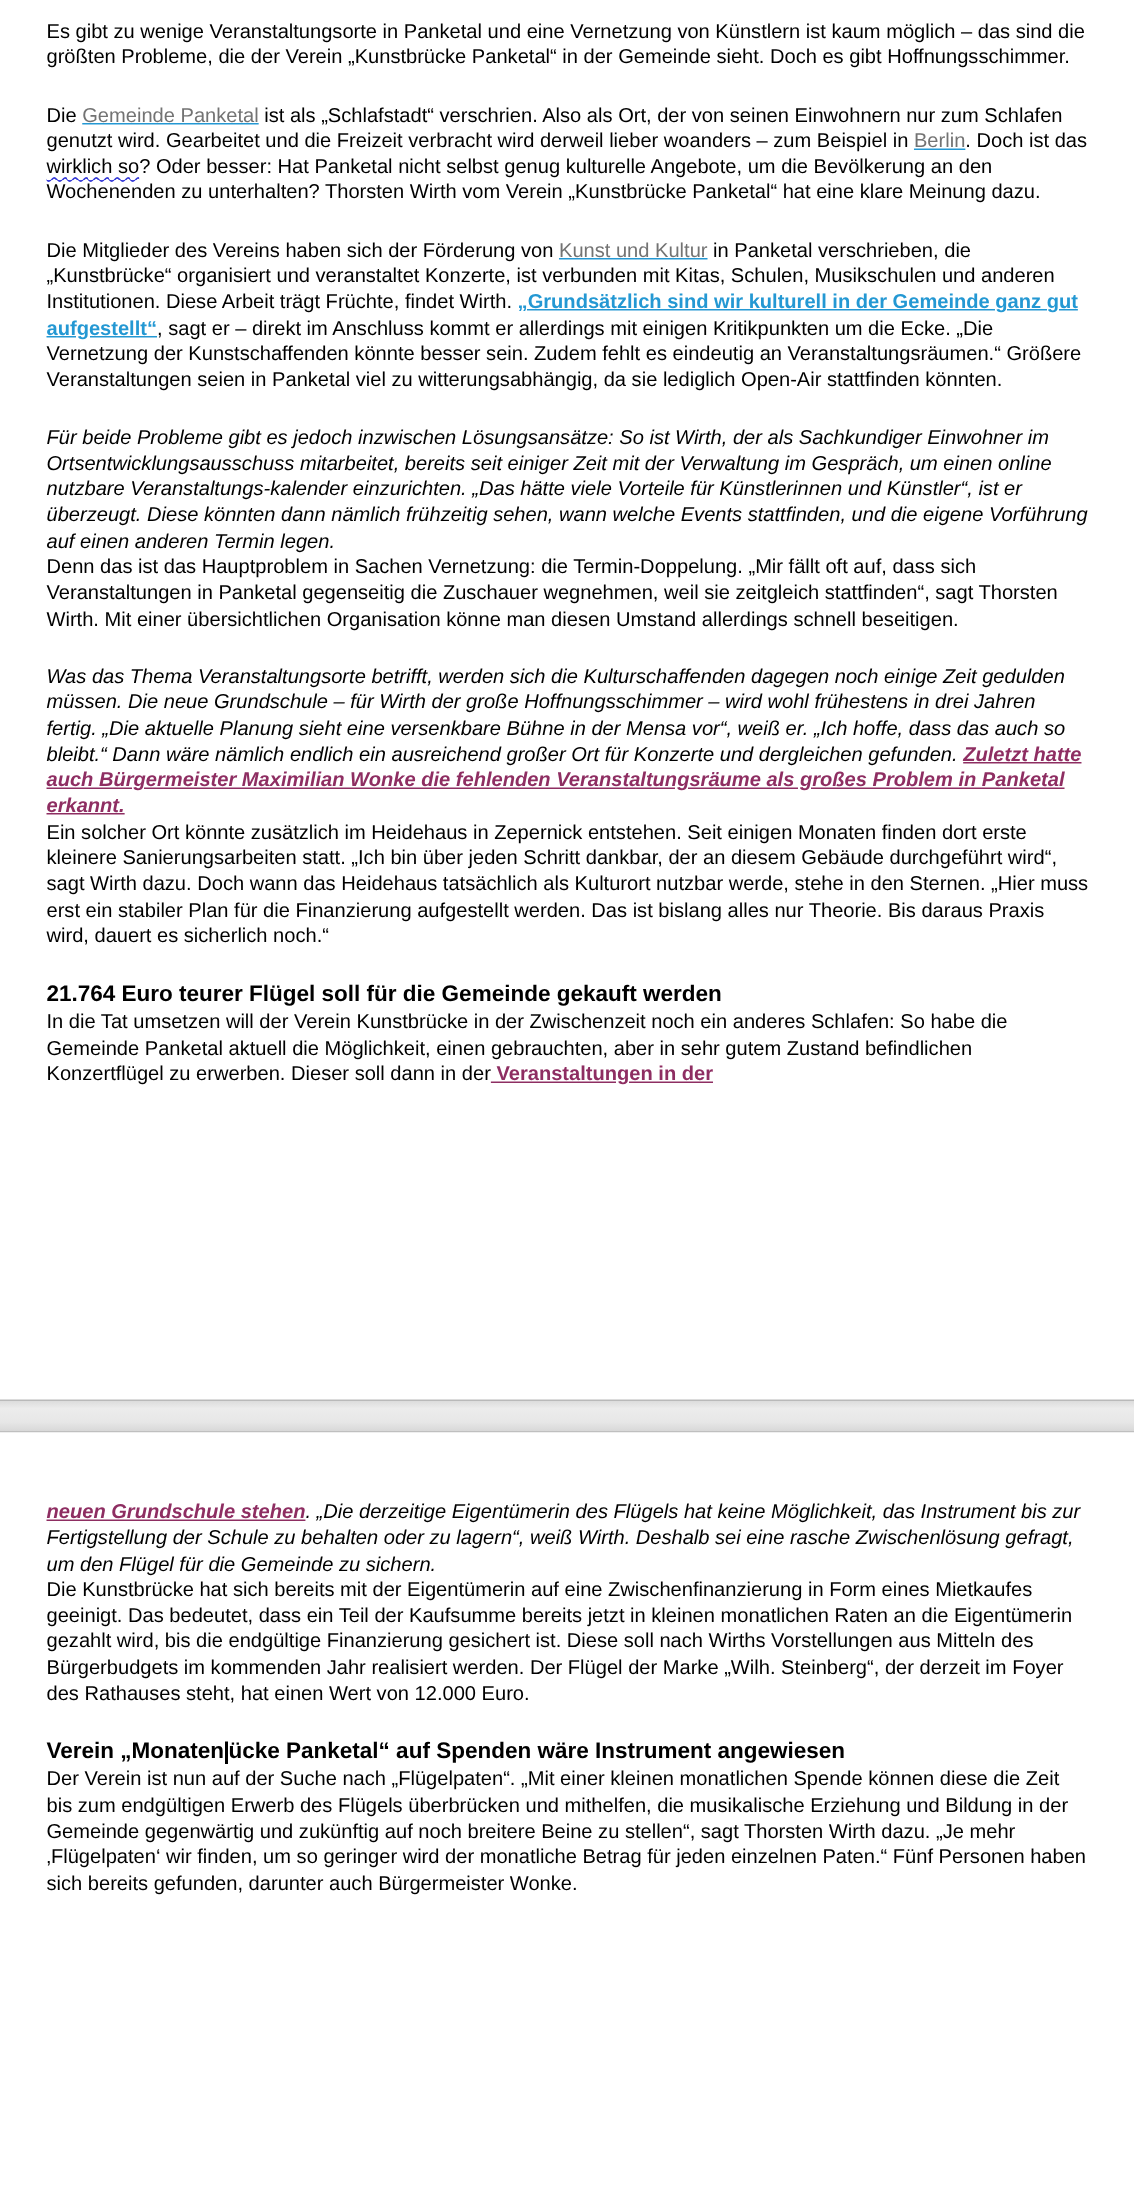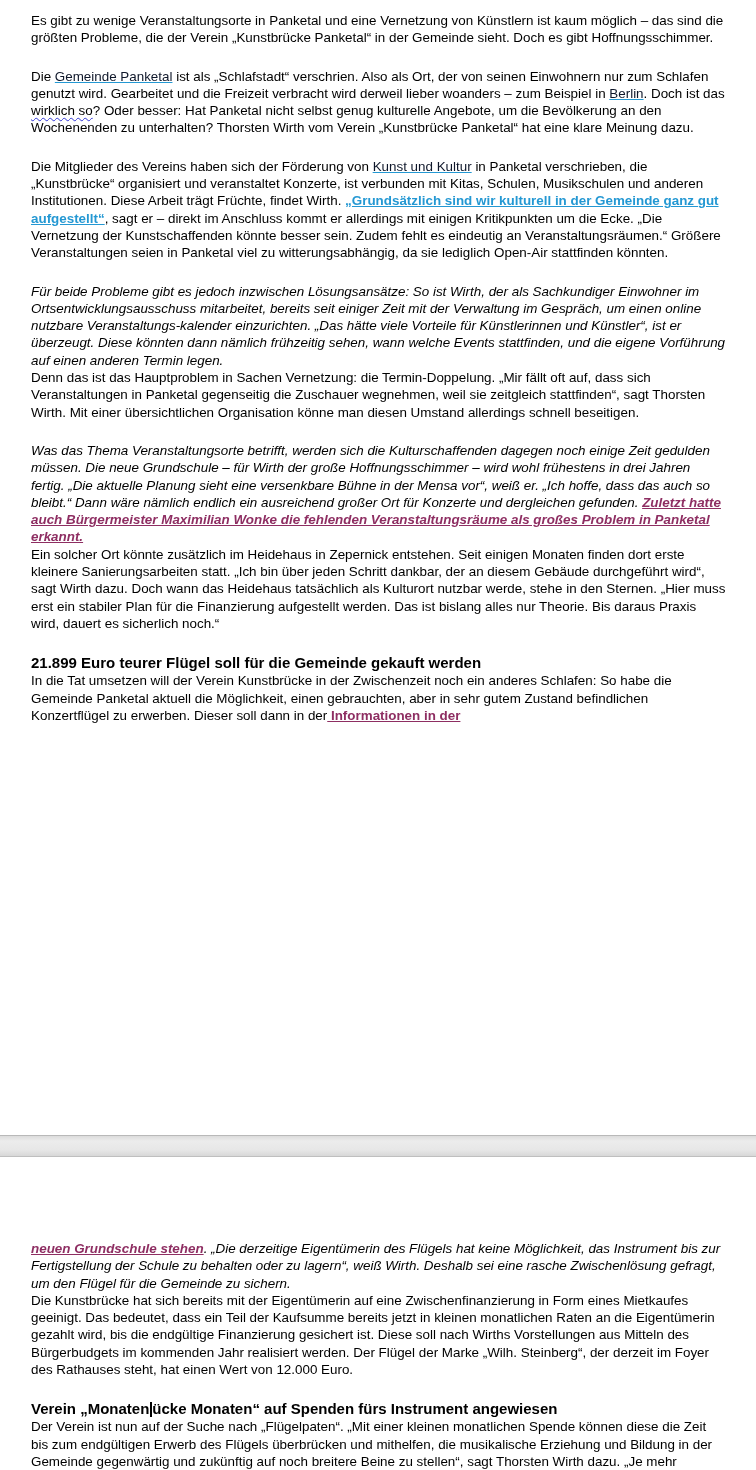--- a/index.html
+++ b/index.html
@@ -11,27 +11,26 @@
     font-family: "Liberation Sans", "DejaVu Sans", sans-serif;
     color: #000000;
     -webkit-font-smoothing: antialiased;
   }
   .page {
     box-sizing: border-box;
     background: #ffffff;
     overflow: hidden;
   }
   .page1 {
-    height: 1135px;
+    height: 933px;
     padding: 12px 30px 0 31px;
   }
   .page2 {
     height: 450px;
     padding: 44px 30px 0 31px;
-    margin-top: 39px;
   }
   .page-gap {
     height: 20px;
     border-top: 1px solid #b9b9b9;
     border-bottom: 1px solid #bfbfbf;
     background: linear-gradient(#dcdcdc, #ececec 25%, #e7e7e7 70%, #d8d8d8);
   }
   .par {
     font-size: 13.4px;
     line-height: 17.3px;
@@ -39,21 +38,21 @@
     text-align: left;
   }
   .par.tight { margin-bottom: 0; font-style: italic; }
   .heading {
     font-size: 15px;
     font-weight: bold;
     line-height: 19px;
     margin: 12px 0 0 0;
   }
   .link-blue {
-    color: #0f172a;
+    color: #737373;
     text-decoration: underline;
     text-decoration-color: #2498d3;
     cursor: pointer;
   }
   .link-blue-bold {
     color: #2498d3;
     font-weight: bold;
     text-decoration: underline;
     text-decoration-color: #2498d3;
     cursor: pointer;
@@ -115,39 +114,39 @@
   </p>
 
 
   <p class="par tight">
     <span>Was das Thema Veranstaltungsorte betrifft, werden sich die Kulturschaffenden dagegen noch einige Zeit gedulden müssen. Die neue Grundschule – für Wirth der große Hoffnungsschimmer – wird wohl frühestens in drei Jahren fertig. „Die aktuelle Planung sieht eine versenkbare Bühne in der Mensa vor“, weiß er. „Ich hoffe, dass das auch so bleibt.“ Dann wäre nämlich endlich ein ausreichend großer Ort für Konzerte und dergleichen gefunden. </span><span class="link-purple-bold">Zuletzt hatte auch Bürgermeister Maximilian Wonke die fehlenden Veranstaltungsräume als großes Problem in Panketal erkannt.</span>
   </p>
   <p class="par">
     <span>Ein solcher Ort könnte zusätzlich im Heidehaus in Zepernick entstehen. Seit einigen Monaten finden dort erste kleinere Sanierungsarbeiten statt. „Ich bin über jeden Schritt dankbar, der an diesem Gebäude durchgeführt wird“, sagt Wirth dazu. Doch wann das Heidehaus tatsächlich als Kulturort nutzbar werde, stehe in den Sternen. „Hier muss erst ein stabiler Plan für die Finanzierung aufgestellt werden. Das ist bislang alles nur Theorie. Bis daraus Praxis wird, dauert es sicherlich noch.“</span>
   </p>
 
-  <h2 class="heading">21.899 Euro teurer Flügel soll für die Gemeinde gekauft werden</h2>
+  <h2 class="heading">21.764 Euro teurer Flügel soll für die Gemeinde gekauft werden</h2>
 
   <p class="par">
-    <span>In die Tat umsetzen will der Verein Kunstbrücke in der Zwischenzeit noch ein anderes Schlafen: So habe die Gemeinde Panketal aktuell die Möglichkeit, einen gebrauchten, aber in sehr gutem Zustand befindlichen Konzertflügel zu erwerben. Dieser soll dann in der</span><span class="link-purple-bold"> Informationen in der</span>
+    <span>In die Tat umsetzen will der Verein Kunstbrücke in der Zwischenzeit noch ein anderes Schlafen: So habe die Gemeinde Panketal aktuell die Möglichkeit, einen gebrauchten, aber in sehr gutem Zustand befindlichen Konzertflügel zu erwerben. Dieser soll dann in der</span><span class="link-purple-bold"> Veranstaltungen in der</span>
   </p>
 
 </div>
 
 <div class="page-gap"></div>
 
 <div class="page page2">
 
   <p class="par tight">
     <span class="link-purple-bold">neuen Grundschule stehen</span><span>. „Die derzeitige Eigentümerin des Flügels hat keine Möglichkeit, das Instrument bis zur Fertigstellung der Schule zu behalten oder zu lagern“, weiß Wirth. Deshalb sei eine rasche Zwischenlösung gefragt, um den Flügel für die Gemeinde zu sichern.</span>
   </p>
   <p class="par">
     <span>Die Kunstbrücke hat sich bereits mit der Eigentümerin auf eine Zwischenfinanzierung in Form eines Mietkaufes geeinigt. Das bedeutet, dass ein Teil der Kaufsumme bereits jetzt in kleinen monatlichen Raten an die Eigentümerin gezahlt wird, bis die endgültige Finanzierung gesichert ist. Diese soll nach Wirths Vorstellungen aus Mitteln des Bürgerbudgets im kommenden Jahr realisiert werden. Der Flügel der Marke „</span><span class="spell-squiggle">Wilh.</span><span> Steinberg“, der derzeit im Foyer des Rathauses steht, hat einen Wert von 12.000 Euro.</span>
   </p>
 
-  <h2 class="heading"><span>Verein „Monaten</span><span class="caret"></span><span>ücke Monaten“ auf Spenden fürs Instrument angewiesen</span></h2>
+  <h2 class="heading"><span>Verein „Monaten</span><span class="caret"></span><span>ücke Panketal“ auf Spenden wäre Instrument angewiesen</span></h2>
 
   <p class="par">
     <span>Der Verein ist nun auf der Suche nach „Flügelpaten“. „Mit einer kleinen monatlichen Spende können diese die Zeit bis zum endgültigen Erwerb des Flügels überbrücken und mithelfen, die musikalische Erziehung und Bildung in der Gemeinde gegenwärtig und zukünftig auf noch breitere Beine zu stellen“, sagt Thorsten Wirth dazu. „Je mehr ‚Flügelpaten‘ wir finden, um so geringer wird der monatliche Betrag für jeden einzelnen Paten.“ Fünf Personen haben sich bereits gefunden, darunter auch Bürgermeister Wonke.</span>
   </p>
 
 
 </div>
 
 </body></html>

